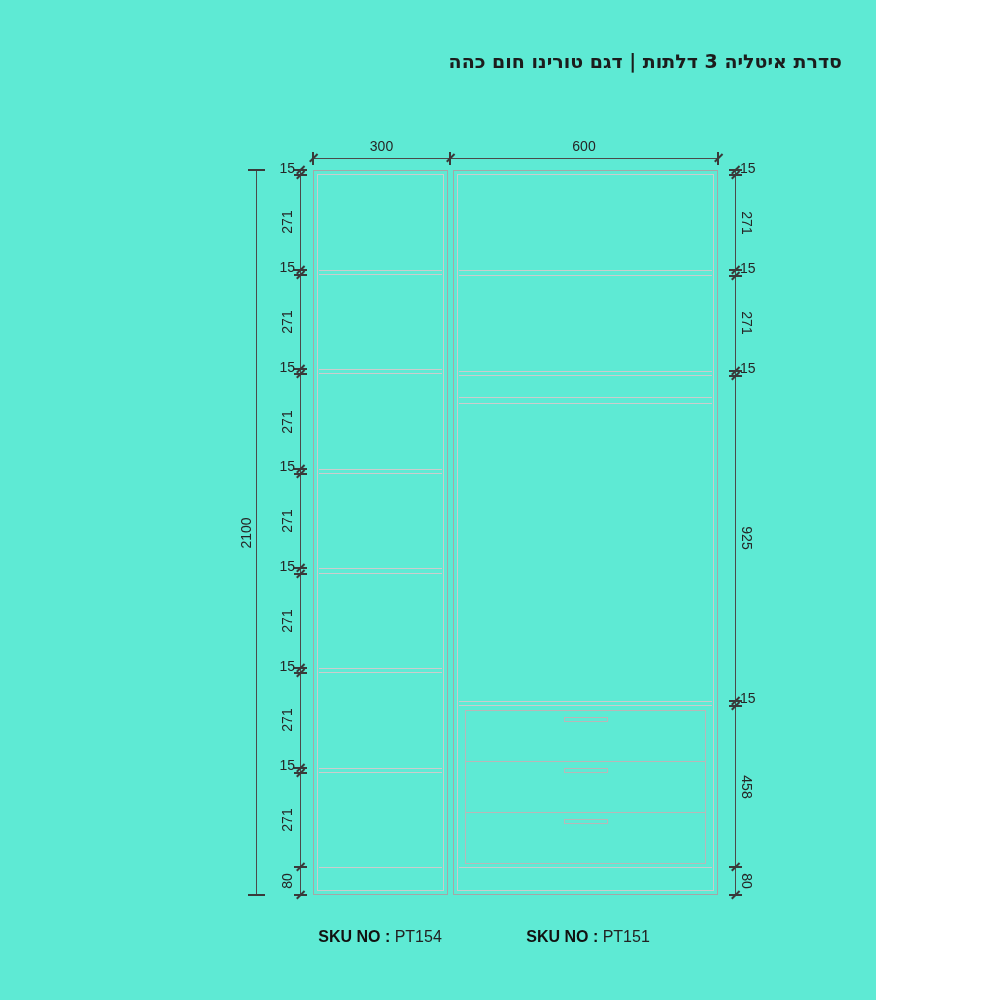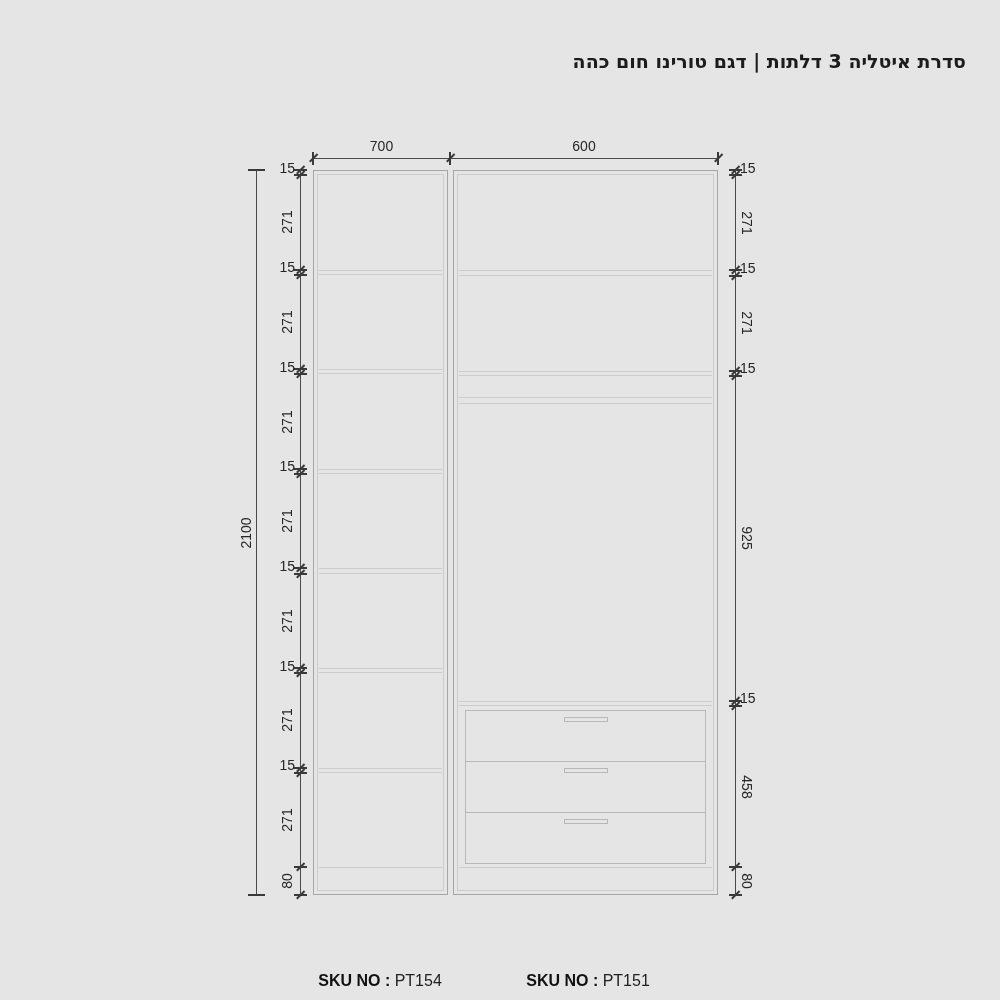--- a/index.html
+++ b/index.html
@@ -1,26 +1,26 @@
 <!DOCTYPE html>
 <html><head>
 <meta charset="utf-8">
 <style>
   html,body{margin:0;padding:0;background:#fff;}
   #canvas{
-    position:relative;width:1000px;height:1000px;background:#e5e5e5;overflow:hidden;
+    position:relative;width:876px;height:1000px;background:#5eead4;overflow:hidden;
     font-family:"Liberation Sans","DejaVu Sans",sans-serif;
   }
   .title{
     position:absolute;top:50px;right:34px;direction:rtl;
     font-family:"DejaVu Sans","Liberation Sans",sans-serif;
     font-weight:700;font-size:19px;color:#1c1c1c;white-space:nowrap;
   }
   .sku{
-    position:absolute;top:972px;font-size:16px;color:#222;white-space:nowrap;
+    position:absolute;top:928px;font-size:16px;color:#222;white-space:nowrap;
     transform:translateX(-50%);
   }
   .sku .b{font-weight:700;color:#111;}
   
   .vline,.hline,.tick-h,.tick-v,.slash,.cap,
   .cab-outer,.cab-inner,.shelf,.rod,.plinth,.drawer,.handle,.dim-label{position:absolute;}
   .dim-label{font-size:14px;color:#262626;line-height:14px;white-space:nowrap;}
   .dim-label.rot-l{transform:translate(-50%,-50%) rotate(-90deg);}
   .dim-label.rot-r{transform:translate(-50%,-50%) rotate(90deg);}
   .dim-label.ctr{transform:translateX(-50%);}
@@ -114,21 +114,21 @@
       <div class="dim-label" style="left: 740px; top: 691.481px;">15</div>
       <div class="dim-label rot-r" style="left: 747px; top: 786.513px;">458</div>
       <div class="dim-label rot-r" style="left: 747px; top: 880.956px;">80</div>
       <div class="hline" style="left: 313px; top: 158px; width: 405px; height: 1px; background: rgb(74, 74, 74);"></div>
       <div class="tick-v" style="left: 312px; top: 152px; width: 2px; height: 13px; background: rgb(58, 58, 58);"></div>
       <div class="slash" style="left: 308px; top: 157px; width: 11px; height: 1.5px; background: rgb(58, 58, 58); transform: rotate(-45deg);"></div>
       <div class="tick-v" style="left: 449px; top: 152px; width: 2px; height: 13px; background: rgb(58, 58, 58);"></div>
       <div class="slash" style="left: 445px; top: 157px; width: 11px; height: 1.5px; background: rgb(58, 58, 58); transform: rotate(-45deg);"></div>
       <div class="tick-v" style="left: 717px; top: 152px; width: 2px; height: 13px; background: rgb(58, 58, 58);"></div>
       <div class="slash" style="left: 713px; top: 157px; width: 11px; height: 1.5px; background: rgb(58, 58, 58); transform: rotate(-45deg);"></div>
-      <div class="dim-label ctr" style="left: 381.5px; top: 139px;">700</div>
+      <div class="dim-label ctr" style="left: 381.5px; top: 139px;">300</div>
       <div class="dim-label ctr" style="left: 584px; top: 139px;">600</div>
       <div class="cab-outer" style="left: 313px; top: 170px; width: 135px; height: 725px; border: 1px solid rgb(166, 166, 166); box-sizing: border-box;"></div>
       <div class="cab-inner" style="left: 317px; top: 174px; width: 127px; height: 717px; border: 1px solid rgb(204, 204, 204); box-sizing: border-box;"></div>
       <div class="cab-outer" style="left: 453px; top: 170px; width: 265px; height: 725px; border: 1px solid rgb(166, 166, 166); box-sizing: border-box;"></div>
       <div class="cab-inner" style="left: 457px; top: 174px; width: 257px; height: 717px; border: 1px solid rgb(204, 204, 204); box-sizing: border-box;"></div>
       <div class="shelf" style="left: 319px; top: 269.592px; width: 123px; height: 5.22334px; border-top: 1px solid rgb(204, 204, 204); border-bottom: 1px solid rgb(204, 204, 204); box-sizing: border-box;"></div>
       <div class="shelf" style="left: 319px; top: 369.183px; width: 123px; height: 5.22334px; border-top: 1px solid rgb(204, 204, 204); border-bottom: 1px solid rgb(204, 204, 204); box-sizing: border-box;"></div>
       <div class="shelf" style="left: 319px; top: 468.775px; width: 123px; height: 5.22334px; border-top: 1px solid rgb(204, 204, 204); border-bottom: 1px solid rgb(204, 204, 204); box-sizing: border-box;"></div>
       <div class="shelf" style="left: 319px; top: 568.367px; width: 123px; height: 5.22334px; border-top: 1px solid rgb(204, 204, 204); border-bottom: 1px solid rgb(204, 204, 204); box-sizing: border-box;"></div>
       <div class="shelf" style="left: 319px; top: 667.959px; width: 123px; height: 5.22334px; border-top: 1px solid rgb(204, 204, 204); border-bottom: 1px solid rgb(204, 204, 204); box-sizing: border-box;"></div>

